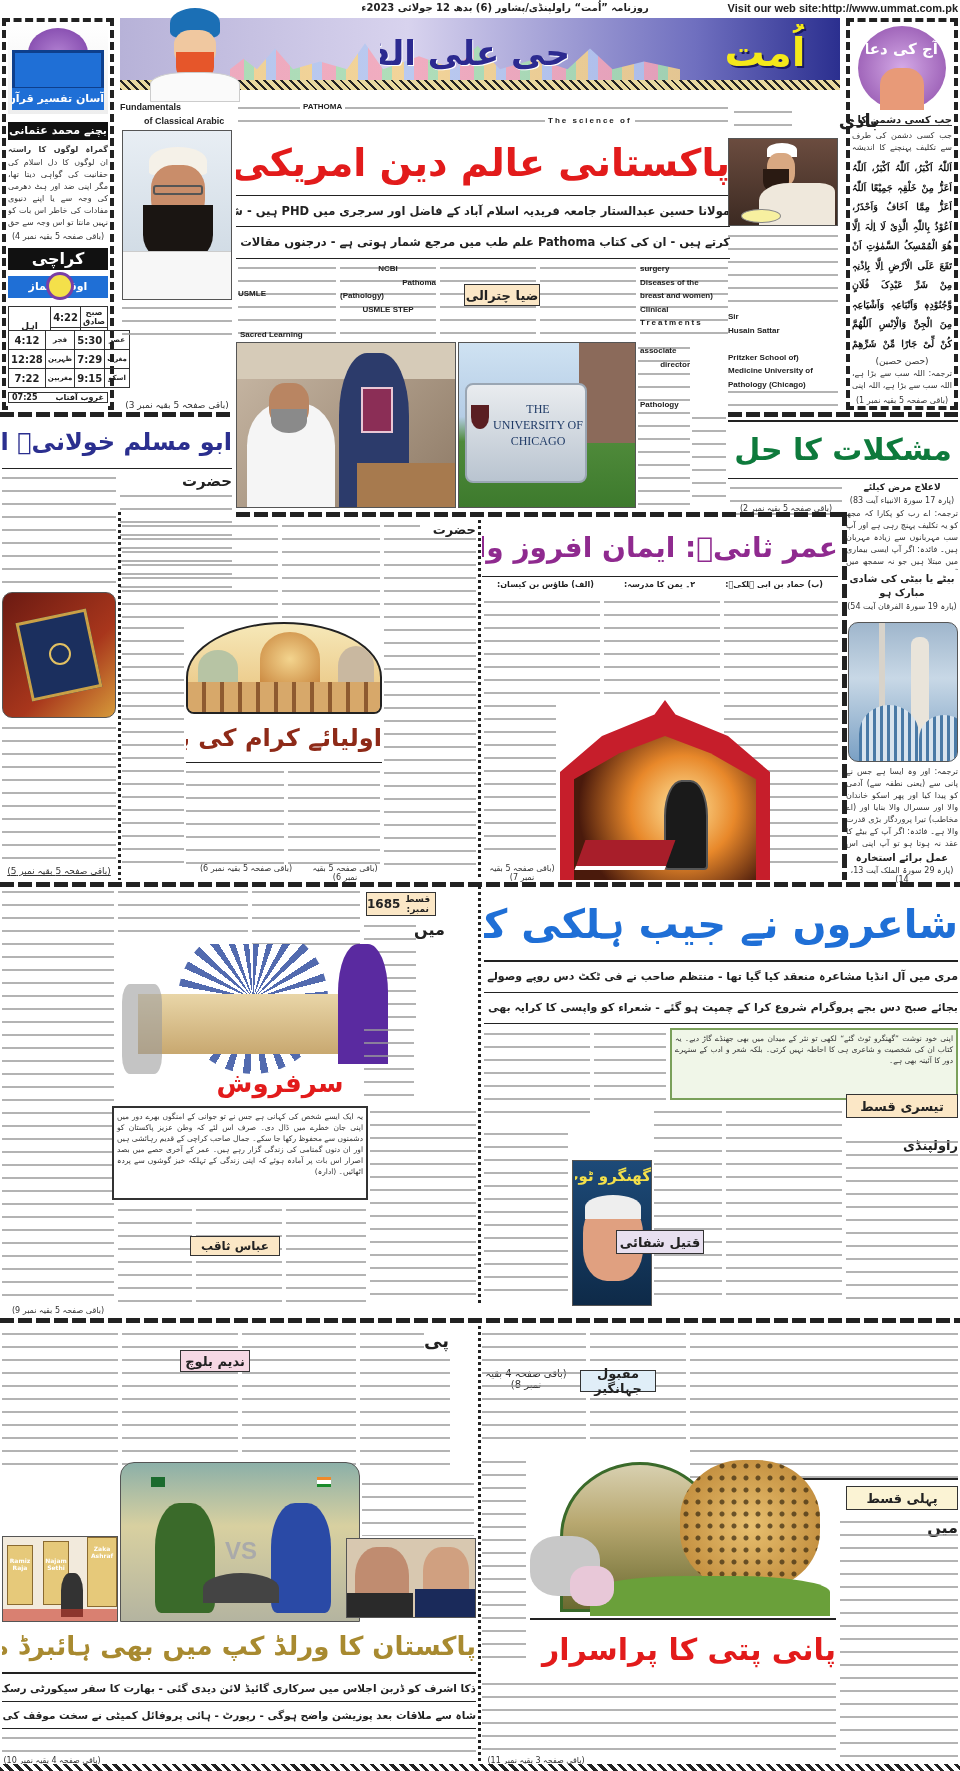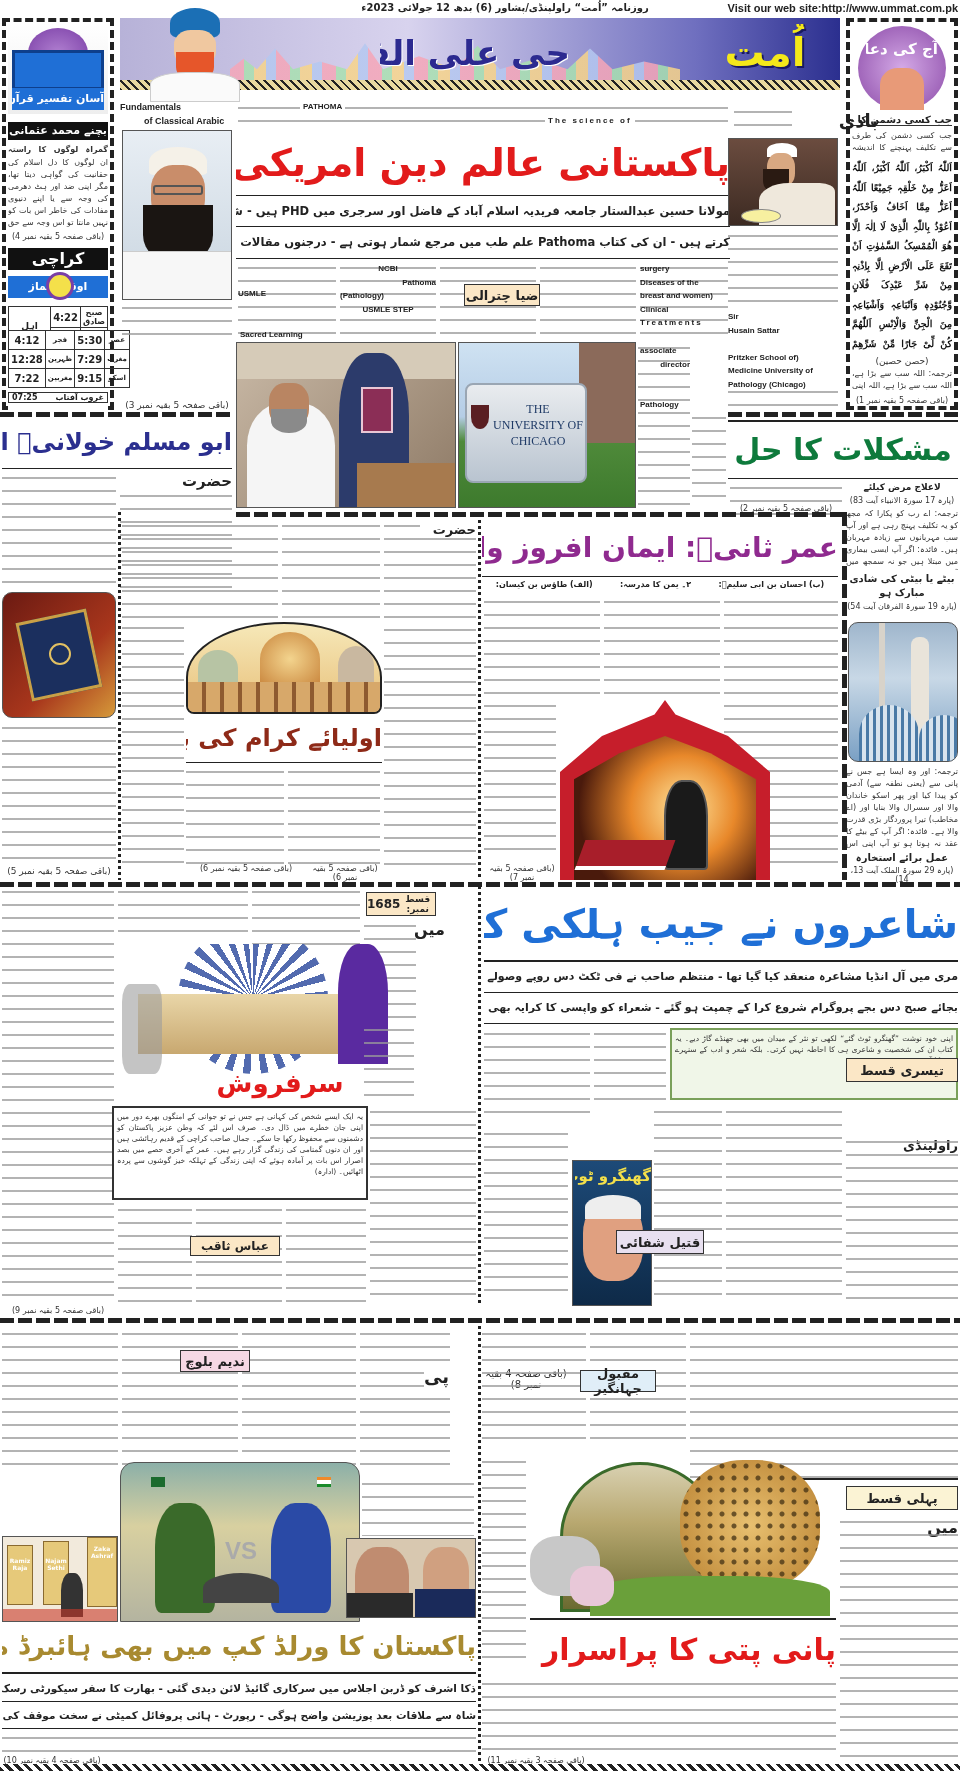--- a/index.html
+++ b/index.html
@@ -225,21 +225,21 @@
 <div class="abs head" style="left:2px;top:418px;width:230px;height:48px;font-size:24px;line-height:48px;color:#2b2f8f;">ابو مسلم خولانیؒ اور اسود عنسی</div>
 <div class="abs rule" style="left:2px;top:468px;width:230px;height:1px;"></div>
 <div class="abs" style="left:196px;top:472px;width:36px;font-size:15px;font-weight:bold;direction:rtl;text-align:right;">حضرت</div>
 <div class="abs txt lines" style="left:120px;top:490px;width:112px;height:100px;"></div>
 <div class="abs txt lines" style="left:2px;top:472px;width:114px;height:118px;"></div>
 <div class="abs photo" style="left:2px;top:592px;width:114px;height:126px;border-radius:10px;background:linear-gradient(135deg,#6b1a12,#a8361c 60%,#d69a3a);">
   <div class="abs" style="left:20px;top:22px;width:72px;height:80px;background:#1b2f5e;border:3px solid #c9a046;transform:rotate(-12deg);"></div>
   <div class="abs" style="left:46px;top:50px;width:22px;height:22px;border-radius:50%;border:2px solid #e2c062;"></div>
 </div>
 <div class="abs txt lines" style="left:2px;top:722px;width:114px;height:140px;"></div>
-<div class="abs cont" style="left:2px;top:866px;width:114px;">(باقی صفحہ 5 بقیہ نمبر 5)</div>
+<div class="abs cont" style="left:2px;top:866px;width:114px;text-decoration:underline;">(باقی صفحہ 5 بقیہ نمبر 5)</div>
 <div class="abs dot-v" style="left:118px;top:512px;height:368px;"></div>
 
 <div class="abs dash-h" style="left:728px;top:412px;width:232px;"></div>
 <div class="abs" style="left:694px;top:342px;width:32px;"></div>
 <div class="abs txt lines" style="left:692px;top:412px;width:34px;height:96px;"></div>
 <div class="abs rule" style="left:728px;top:420px;width:230px;height:2px;"></div>
 <div class="abs head" style="left:728px;top:424px;width:230px;height:52px;font-size:30px;line-height:52px;color:#0e7a3c;">مشکلات کا حل</div>
 <div class="abs rule" style="left:728px;top:478px;width:230px;height:1px;"></div>
 <div class="abs head" style="left:846px;top:482px;width:112px;font-size:9px;">لاعلاج مرض کیلئے</div>
 <div class="abs cont" style="left:846px;top:496px;width:112px;font-size:8px;">(پارہ 17 سورۃ الانبیاء آیت 83)</div>
@@ -256,21 +256,21 @@
 </div>
 <div class="abs txt" style="left:846px;top:766px;width:112px;height:84px;font-size:8px;line-height:12px;">ترجمہ: اور وہ ایسا ہے جس نے پانی سے (یعنی نطفہ سے) آدمی کو پیدا کیا اور پھر اسکو خاندان والا اور سسرال والا بنایا اور (اے مخاطب) تیرا پروردگار بڑی قدرت والا ہے۔ فائدہ: اگر آپ کے بیٹے کا عقد نہ ہوتا ہو تو آپ اپنی اس مراد کے لیے 21 دن تک 313 دفعہ (اس آیت مبارکہ کو) پڑھیں۔</div>
 <div class="abs head" style="left:846px;top:852px;width:112px;font-size:10px;">عمل برائے استخارہ</div>
 <div class="abs cont" style="left:846px;top:866px;width:112px;font-size:8px;">(پارہ 29 سورۃ الملک آیت 13، 14)</div>
 <div class="abs dash-v" style="left:842px;top:512px;height:368px;"></div>
 
 <div class="abs dash-h" style="left:236px;top:512px;width:606px;"></div>
 <div class="abs head" style="left:482px;top:522px;width:356px;height:52px;font-size:28px;line-height:52px;color:#8f2a8f;">عمر ثانیؒ: ایمان افروز واقعات</div>
 <div class="abs rule" style="left:482px;top:576px;width:356px;height:1px;"></div>
 <div class="abs" style="left:482px;top:580px;width:356px;height:14px;font-size:8px;font-weight:bold;display:flex;justify-content:space-around;direction:rtl;">
-  <span>(ب) احسان بن ابی سلیمؒ:</span>
+  <span>(ب) حماد بن ابی ہلکیؒ:</span>
   <span>۲۔ یمن کا مدرسہ:</span>
   <span>(الف) طاؤس بن کیسان:</span>
 </div>
 <div class="abs txt lines" style="left:724px;top:596px;width:114px;height:270px;"></div>
 <div class="abs txt lines" style="left:604px;top:596px;width:116px;height:100px;"></div>
 <div class="abs txt lines" style="left:484px;top:596px;width:116px;height:100px;"></div>
 <div class="abs" style="left:560px;top:700px;width:210px;height:180px;background:#c61e2b;clip-path:polygon(0 100%,0 40%,20% 20%,45% 8%,50% 0,55% 8%,80% 20%,100% 40%,100% 100%);">
   <div class="abs" style="left:14px;top:36px;width:182px;height:144px;background:radial-gradient(circle at 60% 50%,#ffe7a0,#e8882a 40%,#4a1a0c 80%);clip-path:polygon(0 100%,0 30%,25% 12%,50% 0,75% 12%,100% 30%,100% 100%);"></div>
   <div class="abs" style="left:104px;top:80px;width:44px;height:90px;background:#1a1a1a;border-radius:40% 40% 4px 4px;border:2px solid #555;"></div>
   <div class="abs" style="left:20px;top:140px;width:90px;height:30px;background:#a81e2a;border-bottom:4px solid #fff;transform:skewX(-20deg);"></div>
@@ -327,37 +327,37 @@
 
 <div class="abs head" style="left:484px;top:890px;width:474px;height:68px;font-size:40px;line-height:68px;color:#1f6fd6;">شاعروں نے جیب ہلکی کرا دی</div>
 <div class="abs rule" style="left:484px;top:960px;width:474px;height:2px;"></div>
 <div class="abs rtl" style="left:484px;top:964px;width:474px;height:26px;font-size:11px;line-height:26px;font-weight:bold;white-space:nowrap;overflow:hidden;text-align:center;">مری میں آل انڈیا مشاعرہ منعقد کیا گیا تھا - منتظم صاحب نے فی ٹکٹ دس روپے وصولے - رمضان میں رات کے</div>
 <div class="abs rule" style="left:484px;top:992px;width:474px;height:1px;"></div>
 <div class="abs rtl" style="left:484px;top:995px;width:474px;height:26px;font-size:11px;line-height:26px;font-weight:bold;white-space:nowrap;overflow:hidden;text-align:center;">بجائے صبح دس بجے پروگرام شروع کرا کے چمپت ہو گئے - شعراء کو واپسی کا کرایہ بھی ہم نے ادا کیا - قتیل شفائی کی کتاب</div>
 <div class="abs rule" style="left:484px;top:1023px;width:474px;height:1px;"></div>
 <div class="abs txt lines" style="left:484px;top:1028px;width:106px;height:96px;"></div>
 <div class="abs txt lines" style="left:594px;top:1028px;width:72px;height:72px;"></div>
 <div class="abs txt" style="left:670px;top:1028px;width:288px;height:72px;border:2px solid #7aa05a;background:#f0f6e8;padding:3px;font-size:7.5px;line-height:11px;">اپنی خود نوشت ”گھنگرو ٹوٹ گئے“ لکھی تو نثر کے میدان میں بھی جھنڈے گاڑ دیے۔ یہ کتاب ان کی شخصیت و شاعری ہی کا احاطہ نہیں کرتی۔ بلکہ شعر و ادب کے سنہرے دور کا آئینہ بھی ہے۔</div>
-<div class="abs byline" style="left:846px;top:1058px;width:112px;height:24px;">تیسری قسط</div>
+<div class="abs byline" style="left:846px;top:1094px;width:112px;height:24px;">تیسری قسط</div>
 <div class="abs" style="left:904px;top:1138px;width:54px;font-size:13px;font-weight:bold;direction:rtl;text-align:right;">راولپنڈی</div>
 <div class="abs txt lines" style="left:846px;top:1136px;width:112px;height:166px;"></div>
 <div class="abs txt lines" style="left:726px;top:1106px;width:116px;height:196px;"></div>
 <div class="abs txt lines" style="left:654px;top:1106px;width:68px;height:196px;"></div>
 <div class="abs photo" style="left:572px;top:1160px;width:80px;height:146px;background:linear-gradient(#1d4a78,#0e2a48);">
   <div class="abs head" style="left:2px;top:6px;width:76px;font-size:15px;color:#f4e04a;">گھنگرو ٹوٹ گئے</div>
   <div class="abs" style="left:10px;top:40px;width:60px;height:80px;border-radius:40%;background:#e0a080;"></div>
   <div class="abs" style="left:12px;top:34px;width:56px;height:24px;border-radius:50% 50% 0 0;background:#eee;"></div>
 </div>
 <div class="abs byline" style="left:616px;top:1230px;width:88px;height:24px;background:#e8e0f0;">قتیل شفائی</div>
 <div class="abs txt lines" style="left:484px;top:1128px;width:84px;height:170px;"></div>
 <div class="abs cont" style="left:484px;top:1368px;width:84px;font-size:10px;">(باقی صفحہ 4 بقیہ نمبر 8)</div>
 
 <div class="abs dash-h" style="left:0;top:1318px;width:960px;"></div>
 <div class="abs txt lines" style="left:360px;top:1328px;width:90px;height:146px;"></div>
-<div class="abs" style="left:424px;top:1330px;width:26px;font-size:18px;font-weight:bold;background:#fff;margin-top:36px;">پی</div>
+<div class="abs" style="left:424px;top:1330px;width:26px;font-size:18px;font-weight:bold;background:#fff;">پی</div>
 <div class="abs txt lines" style="left:242px;top:1328px;width:114px;height:146px;"></div>
 <div class="abs txt lines" style="left:122px;top:1328px;width:116px;height:146px;"></div>
 <div class="abs txt lines" style="left:2px;top:1328px;width:116px;height:146px;"></div>
 <div class="abs byline" style="left:180px;top:1350px;width:70px;height:22px;background:#f6d8e4;">ندیم بلوچ</div>
 <div class="abs photo" style="left:120px;top:1462px;width:240px;height:160px;border-radius:14px 14px 0 0;background:linear-gradient(#8cb0a8,#d8d0a0 40%,#b4b4a0);">
   <div class="abs" style="left:30px;top:14px;width:14px;height:10px;background:#1b6b2e;"></div>
   <div class="abs" style="left:196px;top:14px;width:14px;height:10px;background:linear-gradient(#f08a2a 33%,#fff 33%,#fff 66%,#1a8a2a 66%);"></div>
   <div class="abs" style="left:34px;top:40px;width:60px;height:110px;background:#3a6a2a;border-radius:40% 40% 10% 10%;"></div>
   <div class="abs" style="left:150px;top:40px;width:60px;height:110px;background:#2a4aa6;border-radius:40% 40% 10% 10%;"></div>
   <div class="abs" style="left:100px;top:74px;width:40px;font-size:24px;font-weight:bold;color:#aaa;text-align:center;font-family:'Liberation Sans',sans-serif;">VS</div>

